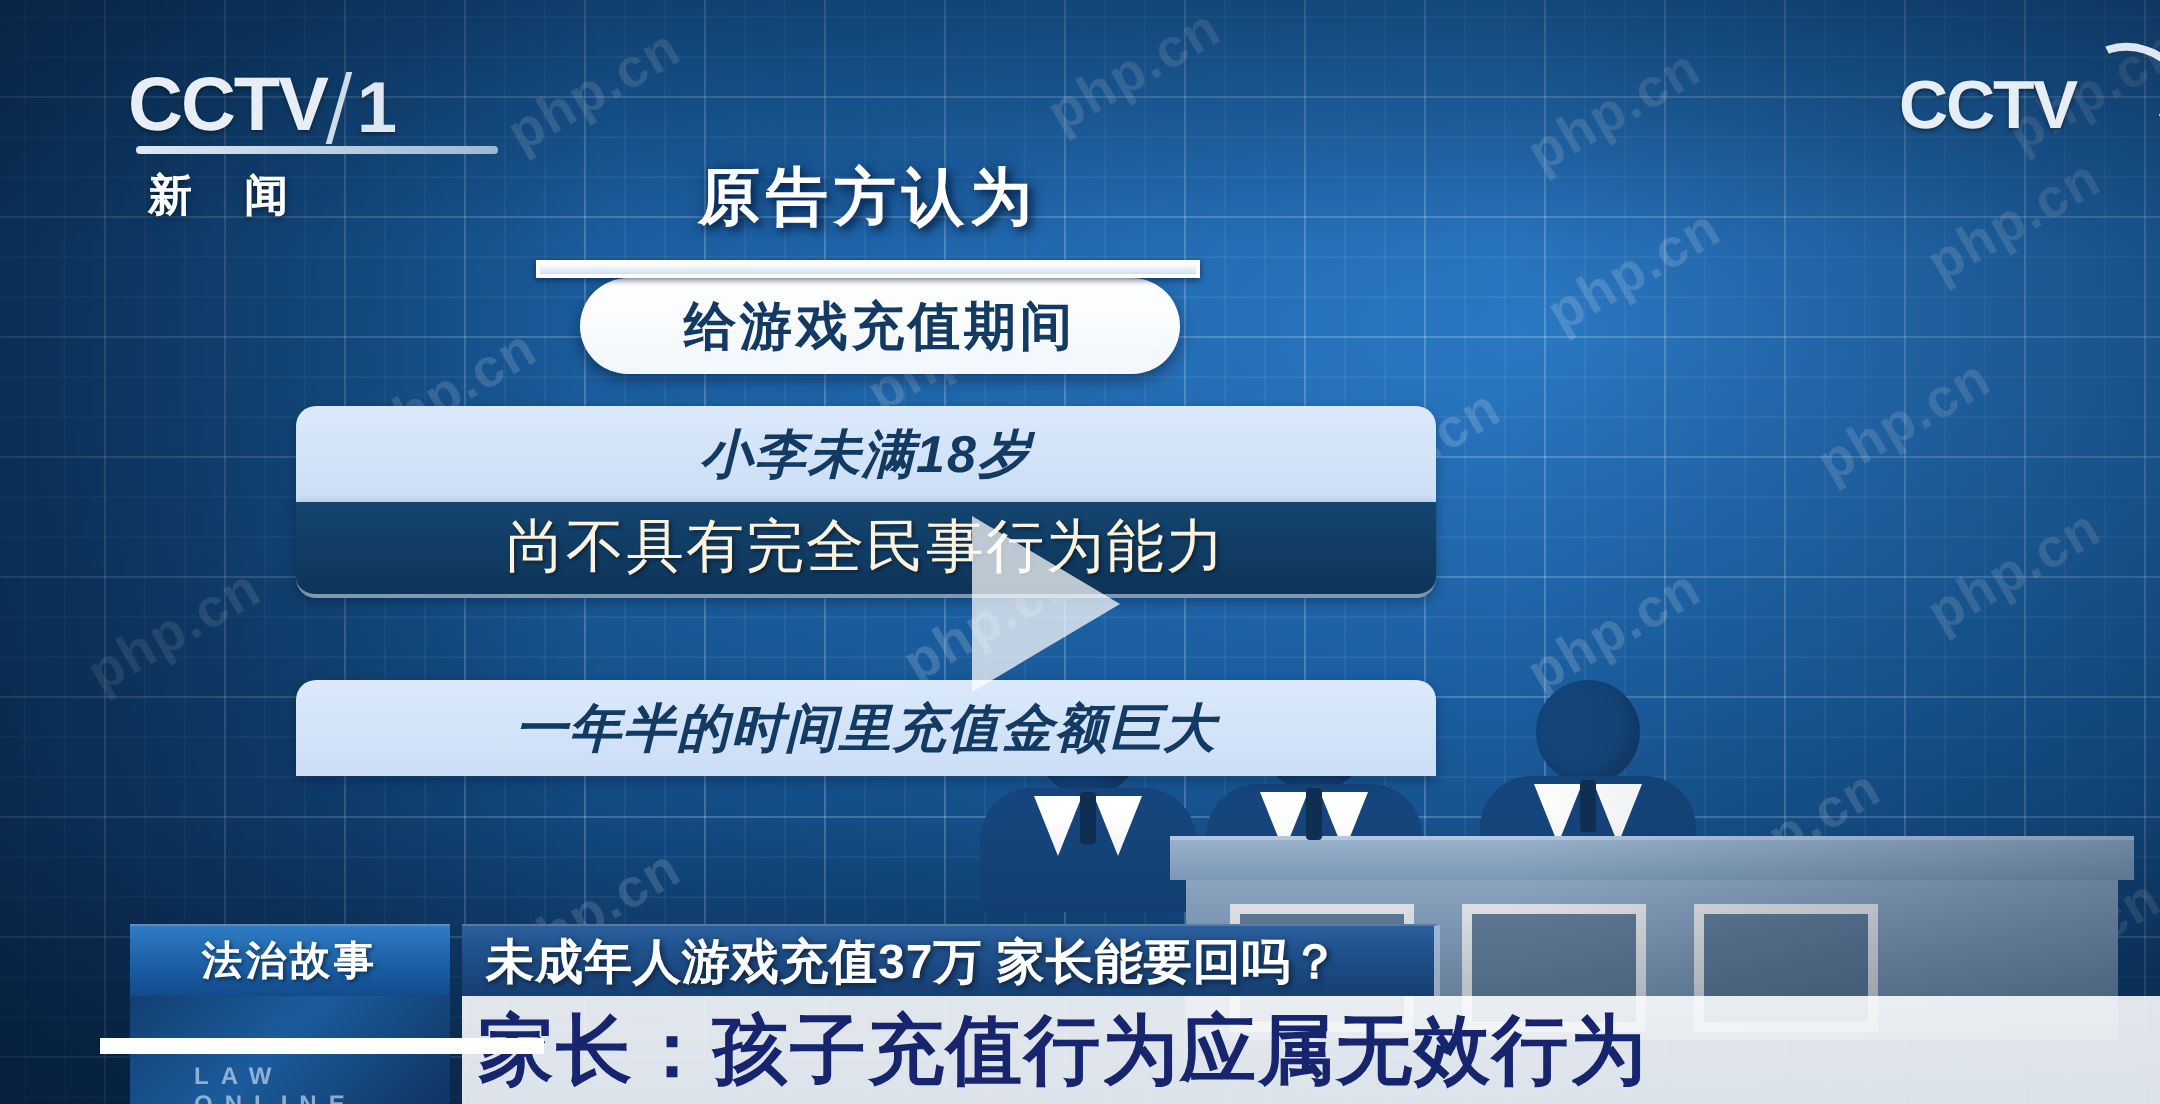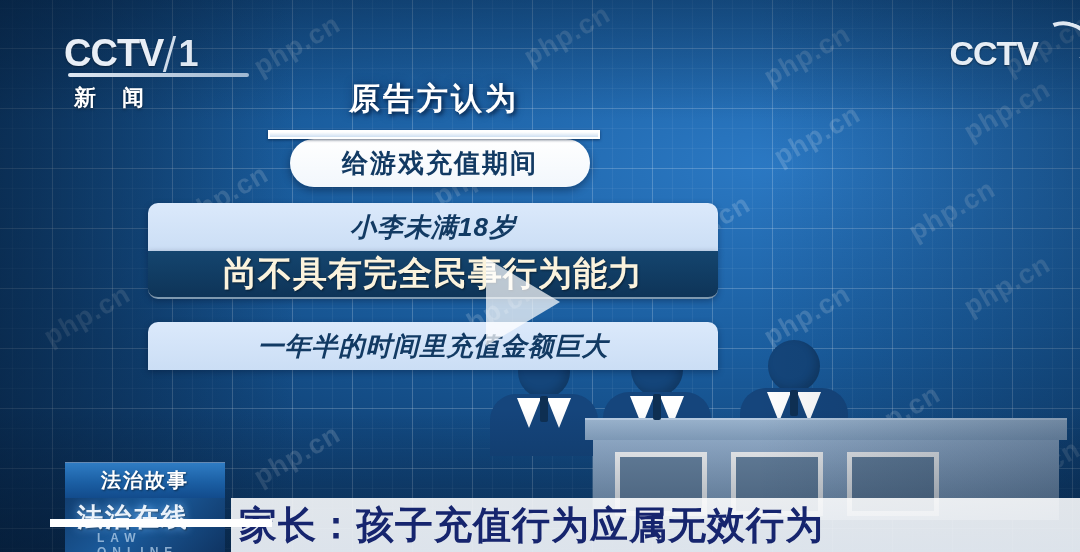--- a/index.html
+++ b/index.html
@@ -135,39 +135,39 @@
     display:flex; align-items:center; justify-content:center;
     box-shadow:0 3px 8px rgba(0,15,40,.45);
   }
   #pill .txt{
     font-size:26px; font-weight:bold; color:#123a63; letter-spacing:2px;
   }
 
   
   .block{ position:absolute; left:148px; width:570px; }
   #block1{ top:203px; }
-  #block2{ top:322px; }
+  #block2{ top:340px; }
   .row{
     height:48px; display:flex; align-items:center; justify-content:center;
     box-shadow:0 2px 6px rgba(0,15,40,.35);
   }
   .row.light{
     background:linear-gradient(180deg,#dbe9fb 0%,#cbdef5 100%);
     border-radius:10px 10px 0 0;
   }
   .row.light .txt{
     font-size:26px; font-weight:bold; color:#123a63; letter-spacing:1px;font-style:italic;
   }
   .row.dark{
     background:linear-gradient(180deg,#14456f 0%,#0e3458 100%);
     border-radius:0 0 10px 10px;
     border-bottom:2px solid rgba(255,255,255,.45);
   }
   .row.dark .txt{
-    font-size:34px; font-weight:bold; color:#fbf3dd; letter-spacing:1px;
+    font-size:29px; font-weight:normal; color:#fbf3dd; letter-spacing:1px;
     text-shadow:1px 1px 2px rgba(0,0,0,.45);
   }
 
   
   #scene{ position:absolute; left:585px; top:330px; width:495px; height:190px; }
   .person{ position:absolute; }
   .head{
     width:52px; height:52px; border-radius:50%;
     background:#14457a; margin:0 auto;
     box-shadow:inset -4px -4px 8px rgba(0,0,0,.18);
@@ -385,22 +385,24 @@
       <span class="txt">一年半的时间里充值金额巨大</span>
     </div>
   </div>
 
   <div id="play"></div>
 
   <div id="lower">
     <div id="tagline">
       <span class="txt">法治故事</span>
     </div>
+    <div id="topicbar">
+      <span class="txt">未成年人游戏充值37万 家长能要回吗？</span>
+    </div>
     <div id="brand">
-      <span class="cn">法治在线</span>
       <span class="en">LAW ONLINE</span>
     </div>
     <div id="subtitle">
       <span class="txt">家长：孩子充值行为应属无效行为</span>
     </div>
   </div>
 
   <div id="progress"></div>
 
 </div>

